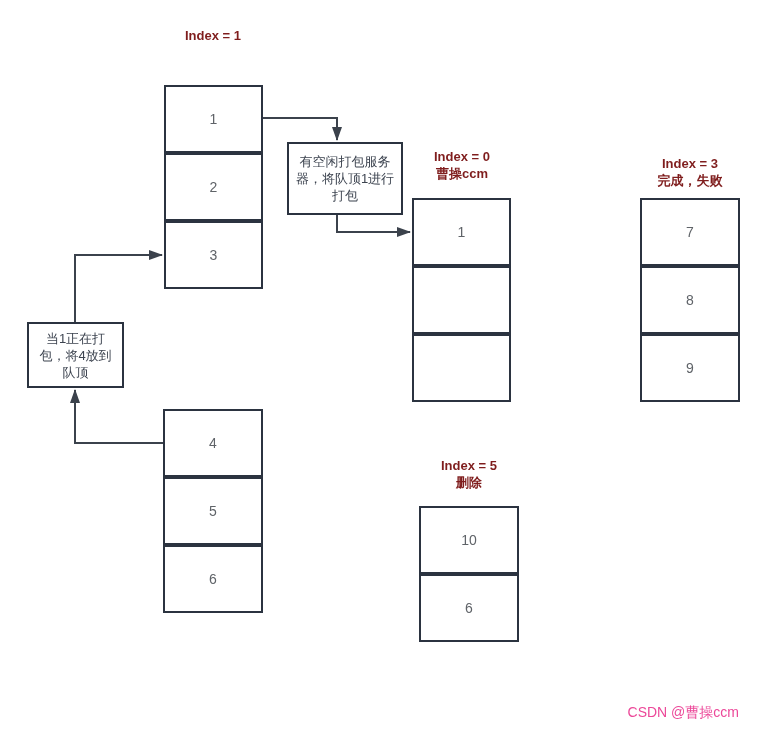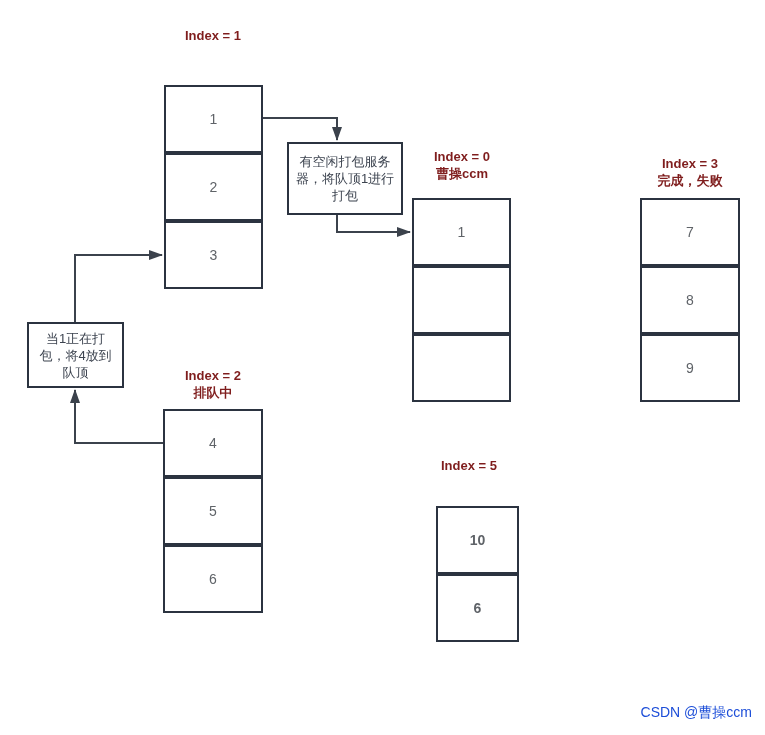--- a/index.html
+++ b/index.html
@@ -53,24 +53,24 @@
     width: 765px; height: 735px;
     pointer-events: none;
   }
   #arrow-layer path.connector {
     fill: none;
     stroke: #3b424c;
     stroke-width: 2;
   }
   .watermark {
     position: absolute;
-    right: 13px;
+    right: 26px;
     bottom: 13px;
     font-size: 14px;
-    color: #1d4ed8;
+    color: #ec4899;
   }
 </style>
 </head>
 <body>
 
 <div id="canvas">
 
   <div class="stack-label" style="left:133px; top:27px;">
     <div>Index = 1</div>
   </div>
@@ -93,34 +93,31 @@
   <div class="stack-label" style="left:610px; top:155px;">
     <div>Index = 3</div>
     <div>完成，失败</div>
   </div>
   <div class="stack" style="left:640px; top:198px; width:100px;">
     <div class="cell">7</div>
     <div class="cell">8</div>
     <div class="cell">9</div>
   </div>
 
-  <div class="stack-label" style="left:133px; top:367px;">
-    <div>Index = 2</div>
-    <div>排队中</div>
-  </div>
   <div class="stack" style="left:163px; top:409px; width:100px;">
     <div class="cell">4</div>
     <div class="cell">5</div>
     <div class="cell">6</div>
   </div>
 
   <div class="stack-label" style="left:389px; top:457px;">
     <div>Index = 5</div>
+    <div>删除</div>
   </div>
-  <div class="stack" style="left:436px; top:506px; width:83px;font-weight:bold;">
+  <div class="stack" style="left:419px; top:506px; width:100px;">
     <div class="cell">10</div>
     <div class="cell">6</div>
   </div>
 
   <div class="note" style="left:287px; top:142px; width:116px; height:73px;">有空闲打包服务器，将队顶1进行打包</div>
   <div class="note" style="left:27px; top:322px; width:97px; height:66px;">当1正在打包，将4放到队顶</div>
 
   <svg id="arrow-layer" viewBox="0 0 765 735" xmlns="http://www.w3.org/2000/svg">
     <defs>
       <marker id="arrowhead" markerWidth="7" markerHeight="5" refX="6.5" refY="2.5" orient="auto" markerUnits="strokeWidth">

